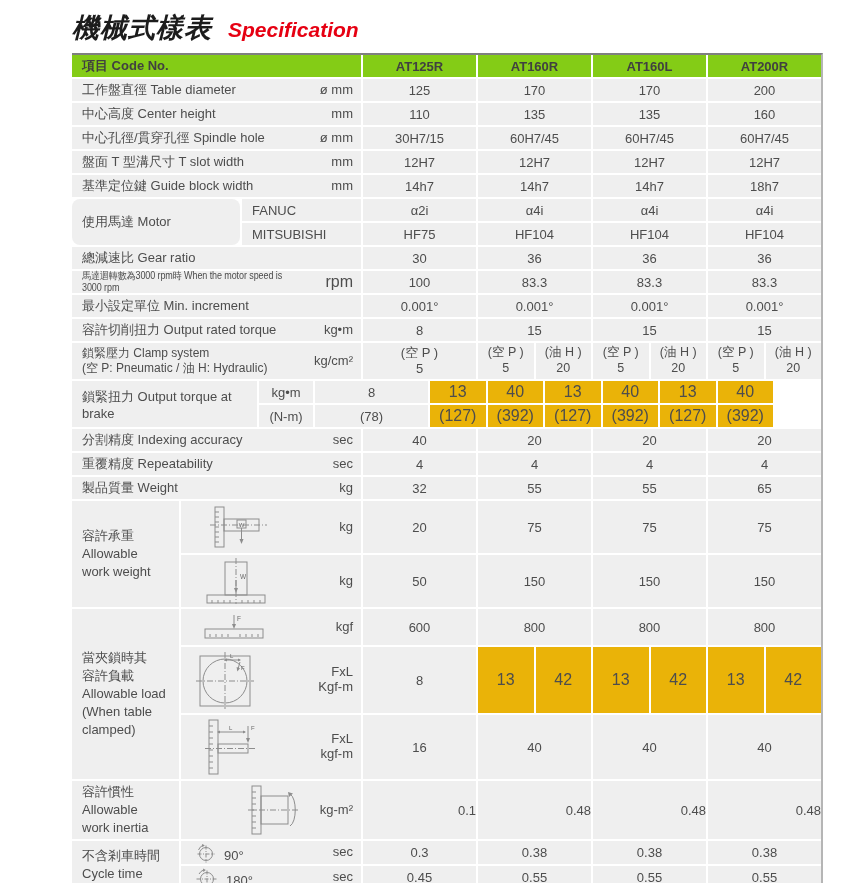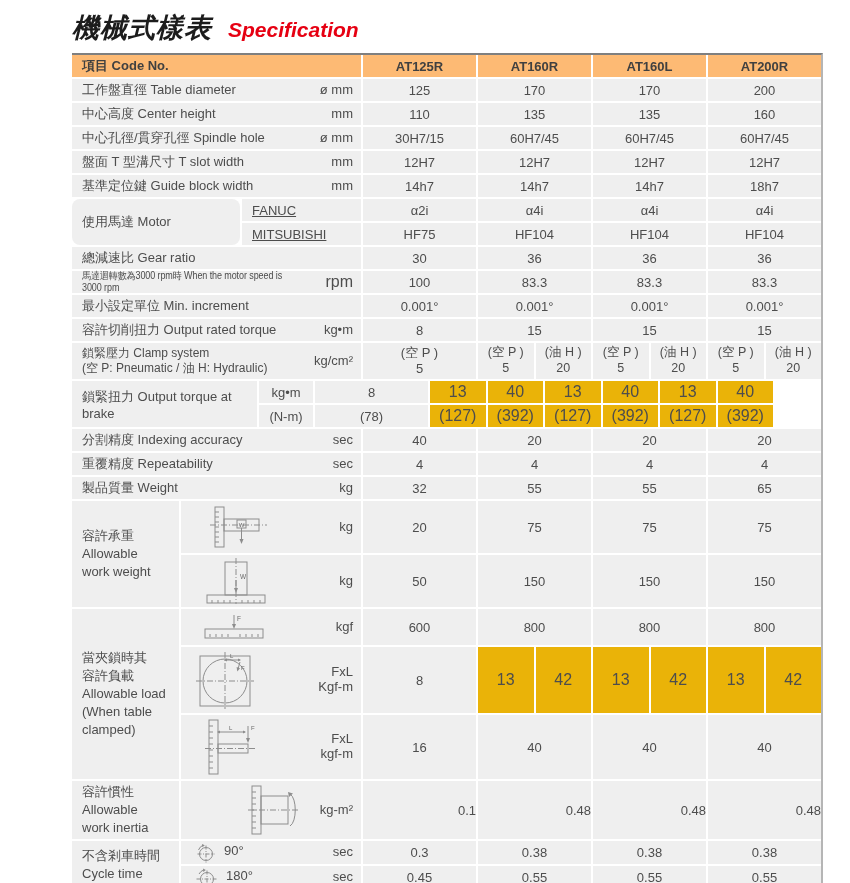--- a/index.html
+++ b/index.html
@@ -9,34 +9,34 @@
   .title-zh{font-size:27px;font-weight:bold;font-style:italic;color:#1c1c1c;letter-spacing:1px;}
   .title-en{font-size:21px;font-weight:bold;font-style:italic;color:#e60012;}
 
   .tbl{width:749px;background:#fff;display:flex;flex-direction:column;gap:2px;
        border-top:2px solid #7f7f7f;border-bottom:2px solid #9aa0a4;border-right:2px solid #b5b5b5;}
   .r{display:flex;gap:2px;}
   .grp{display:flex;gap:2px;}
   .stack{display:flex;flex-direction:column;gap:2px;}
 
   .c{background:#efefef;display:flex;align-items:center;box-sizing:border-box;font-size:13px;}
-  .hd{background:#fdba74;font-weight:bold;color:#404040;}
+  .hd{background:#84cc16;font-weight:bold;color:#404040;}
 
   .lab{width:289px;justify-content:space-between;padding:0 8px 0 10px;}
   .lab .lbl{white-space:pre-line;line-height:1.25;}
   .unit{white-space:pre-line;text-align:right;line-height:1.15;flex:none;margin-left:4px;}
 
   .lab-motor{width:176px;padding:0 6px 0 10px;border-radius:8px;}
-  .sub{width:119px;padding:0 6px 0 10px;text-decoration:underline;}
+  .sub{width:119px;padding:0 6px 0 10px;}
   .lab-brake{width:185px;padding:0 6px 0 10px;}
   .u-cell{width:54px;justify-content:center;text-align:center;}
   .lab-g{width:107px;padding:0 4px 0 10px;align-items:center;}
   .lab-g .lbl{white-space:pre-line;line-height:1.4;}
   .icel{width:180px;justify-content:space-between;padding:0 8px 0 14px;}
-  .cyc{display:flex;align-items:flex-start;gap:7px;}
+  .cyc{display:flex;align-items:flex-end;gap:7px;}
 
   .v{width:113px;justify-content:center;text-align:center;flex:none;}
   .v2{flex-direction:column;justify-content:center;line-height:1.25;}
   .split{width:113px;flex:none;display:flex;gap:2px;background:transparent;padding:0;}
   .split .hv{flex:1;background:#efefef;display:flex;flex-direction:column;align-items:center;justify-content:center;line-height:1.25;font-size:12.5px;}
   .split .hv1{flex:1;background:#eab308;display:flex;align-items:center;justify-content:center;}
 
   .h22{height:22px;} .h23{height:23px;} .h36{height:36px;} .h52{height:52px;}
   .h58{height:58px;justify-content:flex-end;} .h64{height:64px;} .h66{height:66px;}
 

